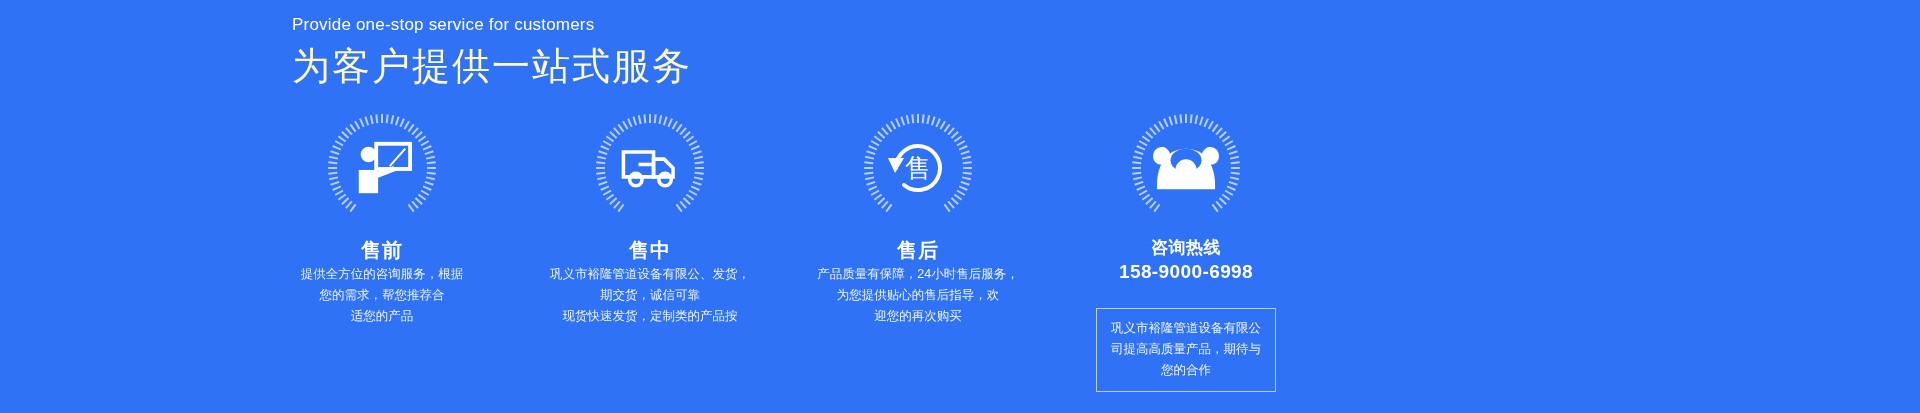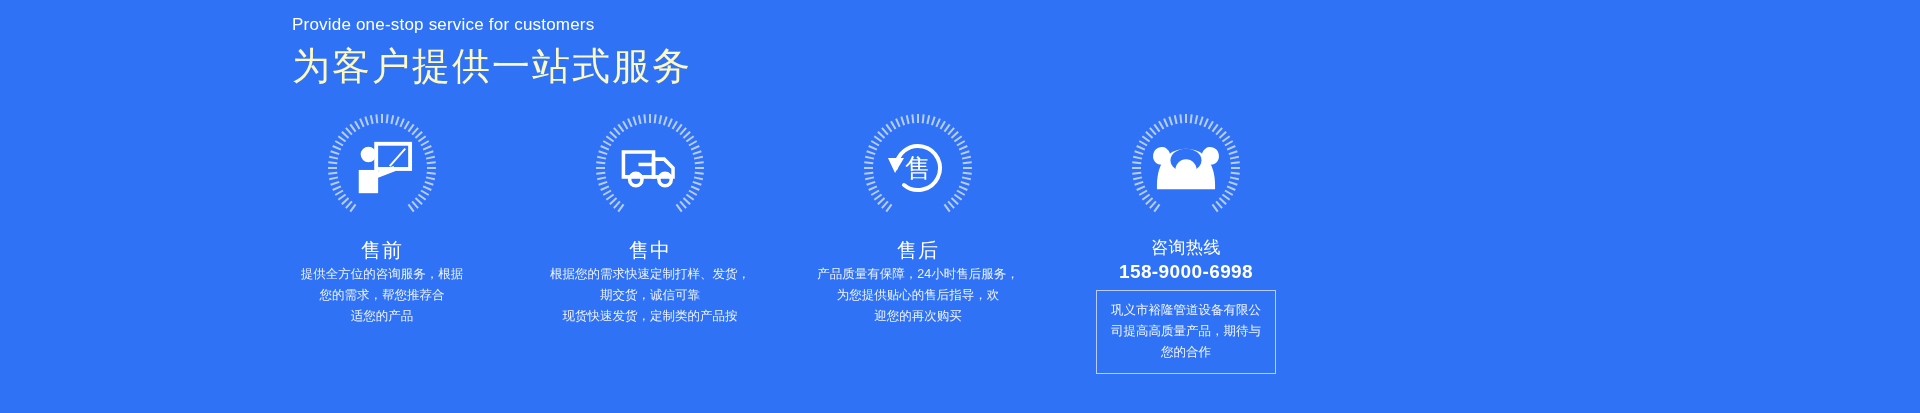--- a/index.html
+++ b/index.html
@@ -40,37 +40,37 @@
 
   .badge{
     position:relative;width:120px;height:120px;
     display:flex;align-items:center;justify-content:center;
   }
   .dial{position:absolute;left:0;top:0;width:120px;height:120px;}
   .glyph{position:relative;width:62px;height:62px;display:block;}
 
   .col-title{
     margin-top:10px;
-    font-size:20px;font-weight:400;letter-spacing:1px;color:#ffffff;
+    font-size:20px;font-weight:700;letter-spacing:1px;color:#ffffff;
     line-height:1.2;
   }
   .col-title.small{font-size:17px;letter-spacing:.5px;}
   .phone-num{
     font-size:19px;font-weight:700;letter-spacing:.4px;color:#ffffff;
     line-height:1.25;margin-top:2px;text-align:center;
   }
   .col-desc{
     margin-top:2px;
     font-size:12.5px;line-height:21px;font-weight:400;
     color:#eef3ff;max-width:230px;
   }
   .col-desc .ln{display:block;white-space:nowrap;}
 
   .note-box{
-    margin-top:6px;
+    margin-top:24px;
     border:1px solid #b9cdfb;
     padding:9px 14px 10px;
     width:150px;
     font-size:12.5px;line-height:21px;color:#f2f6ff;
     text-align:center;
   }
 </style>
 </head>
 <body>
 
@@ -212,21 +212,21 @@
         <svg class="glyph" viewBox="0 0 70 64">
           <path d="M5 14 h34 v28 h-34 z" fill="none" stroke="#ffffff" stroke-width="4"></path>
           <path d="M39 22 h12 l10 10 v10 h-22 z" fill="none" stroke="#ffffff" stroke-width="4"></path>
           <line x1="22" y1="28" x2="39" y2="28" stroke="#ffffff" stroke-width="4"></line>
           <circle cx="19" cy="45" r="7" fill="none" stroke="#ffffff" stroke-width="4"></circle>
           <circle cx="52" cy="45" r="7" fill="none" stroke="#ffffff" stroke-width="4"></circle>
         </svg>
       </div>
       <div class="col-title">售中</div>
       <div class="col-desc">
-        <span class="ln">根据您的需求快速定制打样、发货，</span>
+        <span class="ln">巩义市裕隆管道设备有限公、发货，</span>
         <span class="ln">期交货，诚信可靠</span>
         <span class="ln">现货快速发货，定制类的产品按</span>
       </div>
     </div>
 
     <div class="col">
       <div class="badge">
         <svg class="dial" viewBox="0 0 120 120">
           <g stroke="#cfddfb" stroke-width="2" opacity=".85">
             <line x1="60" y1="6" x2="60" y2="15" transform="rotate(0 60 60)"></line>

